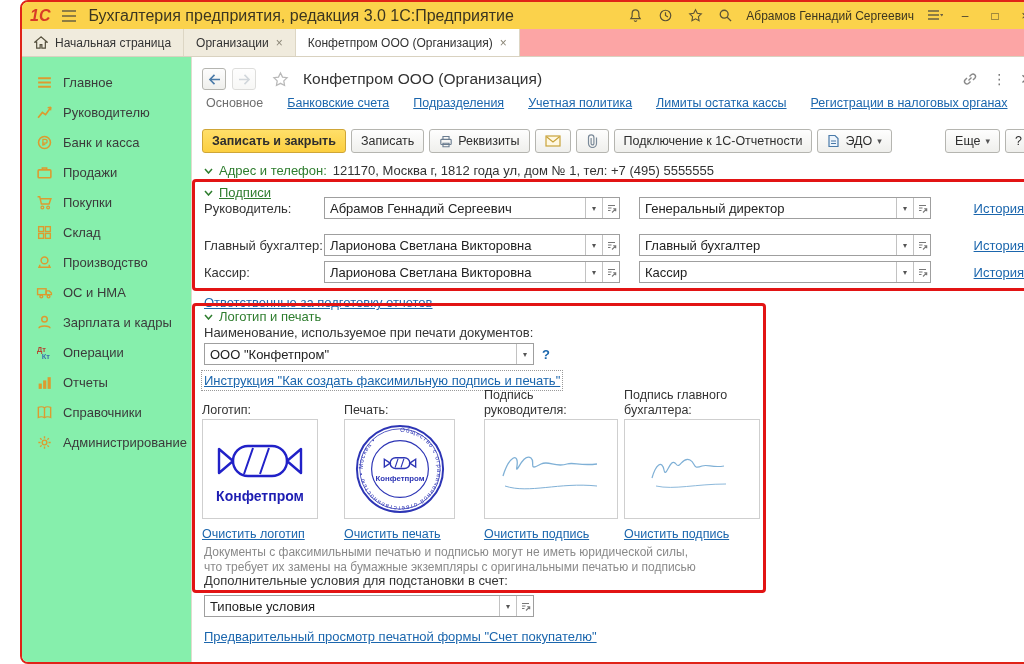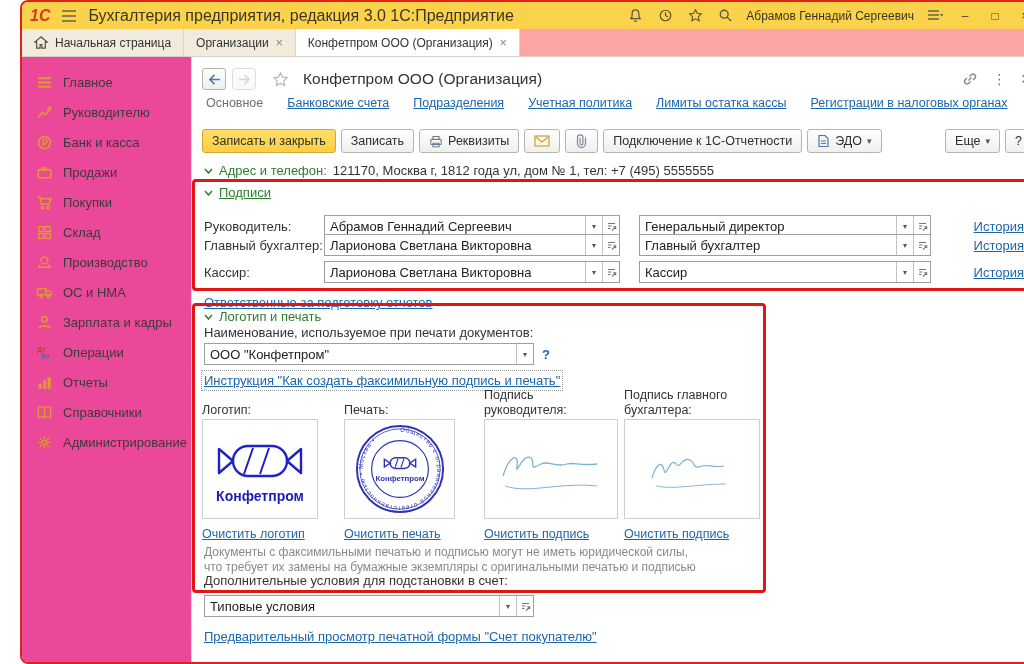--- a/index.html
+++ b/index.html
@@ -17,21 +17,21 @@
   .user-name{font-size:12px;color:#3c3620;white-space:nowrap;cursor:pointer;}
   .winbtn{font-size:12px;color:#4a4430;width:18px;text-align:center;cursor:pointer;}
   
   .tabbar{position:absolute;left:0;top:27px;right:0;height:28px;background:#fca5a5;
     border-bottom:1px solid #d9d2c0;display:flex;align-items:stretch;}
   .tab{display:flex;align-items:center;gap:7px;padding:0 12px;font-size:12px;color:#333;
     border-right:1px solid #ddd6c4;cursor:pointer;background:#f0ebdd;white-space:nowrap;}
   .tab.active{background:#ffffff;}
   .tab-close{color:#8a8576;font-size:12px;cursor:pointer;}
   
-  .sidebar{position:absolute;left:0;top:55px;bottom:0;width:170px;background:#ec4899;
+  .sidebar{position:absolute;left:0;top:55px;bottom:0;width:170px;background:#86efac;
     border-right:1px solid #e0dccd;padding-top:10px;}
   .side-item{display:flex;align-items:center;gap:10px;height:30px;padding:0 8px 0 14px;
     font-size:13px;color:#3b3b3b;cursor:pointer;white-space:nowrap;}
   .sicon{width:17px;height:17px;flex:0 0 auto;display:inline-flex;}
   
   .content{position:absolute;left:170px;top:55px;right:0;bottom:0;background:#fff;}
   .hdr{position:absolute;left:10px;top:8px;right:10px;height:28px;display:flex;align-items:center;gap:6px;}
   .navbtn{width:24px;height:22px;border:1px solid #b5b5b0;border-radius:3px;
     background:linear-gradient(#fdfdfd,#efefec);display:inline-flex;align-items:center;justify-content:center;cursor:pointer;}
   .navbtn.disabled{opacity:.45;cursor:default;}
@@ -39,21 +39,21 @@
   .page-title{font-size:15.5px;color:#333;margin-left:8px;white-space:nowrap;}
   .hdr-right{margin-left:auto;display:flex;align-items:center;gap:14px;}
   .hdr-ic{cursor:pointer;display:inline-flex;color:#777;font-size:14px;}
   .navrow{position:absolute;left:14px;top:39px;right:10px;display:flex;gap:24px;font-size:12.5px;white-space:nowrap;}
   .nav-active{color:#6f6f6f;}
   .lnk{color:#1b66ad;text-decoration:underline;cursor:pointer;}
   .toolbar{position:absolute;left:10px;top:72px;right:10px;display:flex;align-items:center;gap:5px;}
   .btn{height:24px;display:inline-flex;align-items:center;gap:5px;padding:0 9px;
     background:linear-gradient(#fefefe,#efefec);border:1px solid #b5b5b0;border-radius:3px;
     font-size:12.5px;color:#2e2e2e;cursor:pointer;white-space:nowrap;}
-  .btn.primary{background:linear-gradient(#ffdf69,#fccf40);border-color:#cfa637;font-weight:normal;}
+  .btn.primary{background:linear-gradient(#ffdf69,#fccf40);border-color:#cfa637;font-weight:bold;}
   .btn .caret{font-size:9px;color:#555;}
   .tb-sp{margin-left:auto;display:flex;gap:5px;}
   
   .sec-head{position:absolute;left:12px;display:flex;align-items:center;gap:6px;
     color:#2e7d2e;font-size:13px;cursor:pointer;white-space:nowrap;}
   .addr-line{position:absolute;left:12px;top:106px;display:flex;align-items:center;gap:6px;font-size:13px;white-space:nowrap;}
   .addr-title{color:#2e7d2e;cursor:pointer;}
   .addr-sum{color:#333;}
   .sig-row{position:absolute;left:12px;right:18px;height:22px;display:flex;align-items:center;}
   .sig-label{width:120px;font-size:13px;color:#333;flex:0 0 auto;}
@@ -359,21 +359,21 @@
       <span class="addr-sum">121170, Москва г, 1812 года ул, дом № 1, тел: +7 (495) 5555555</span>
     </div>
 
     <div class="sec-head" style="top:128px;text-decoration:underline;">
       <svg width="9" height="6" viewBox="0 0 9 6">
           <path d="M1 1l3.5 4L8 1" fill="none" stroke="#2e7d2e" stroke-width="1.5"></path>
         </svg>
       <span>Подписи</span>
     </div>
 
-    <div class="sig-row" style="top:158px;">
+    <div class="sig-row" style="top:140px;">
       <span class="sig-label">Руководитель:</span>
       <div class="combo c1">
         <span class="combo-text">Абрамов Геннадий Сергеевич</span>
         <span class="combo-btn">▾</span>
         <span class="combo-btn">
             <svg width="11" height="11" viewBox="0 0 11 11" fill="none" stroke="#777" stroke-width="1.1">
               <path d="M2 2.5h7M2 5h3.5M2 7.5h2.5"></path>
               <path d="M6 9.5L9.7 5.8M9.7 8.3V5.8H7.2"></path>
             </svg>
           </span>

